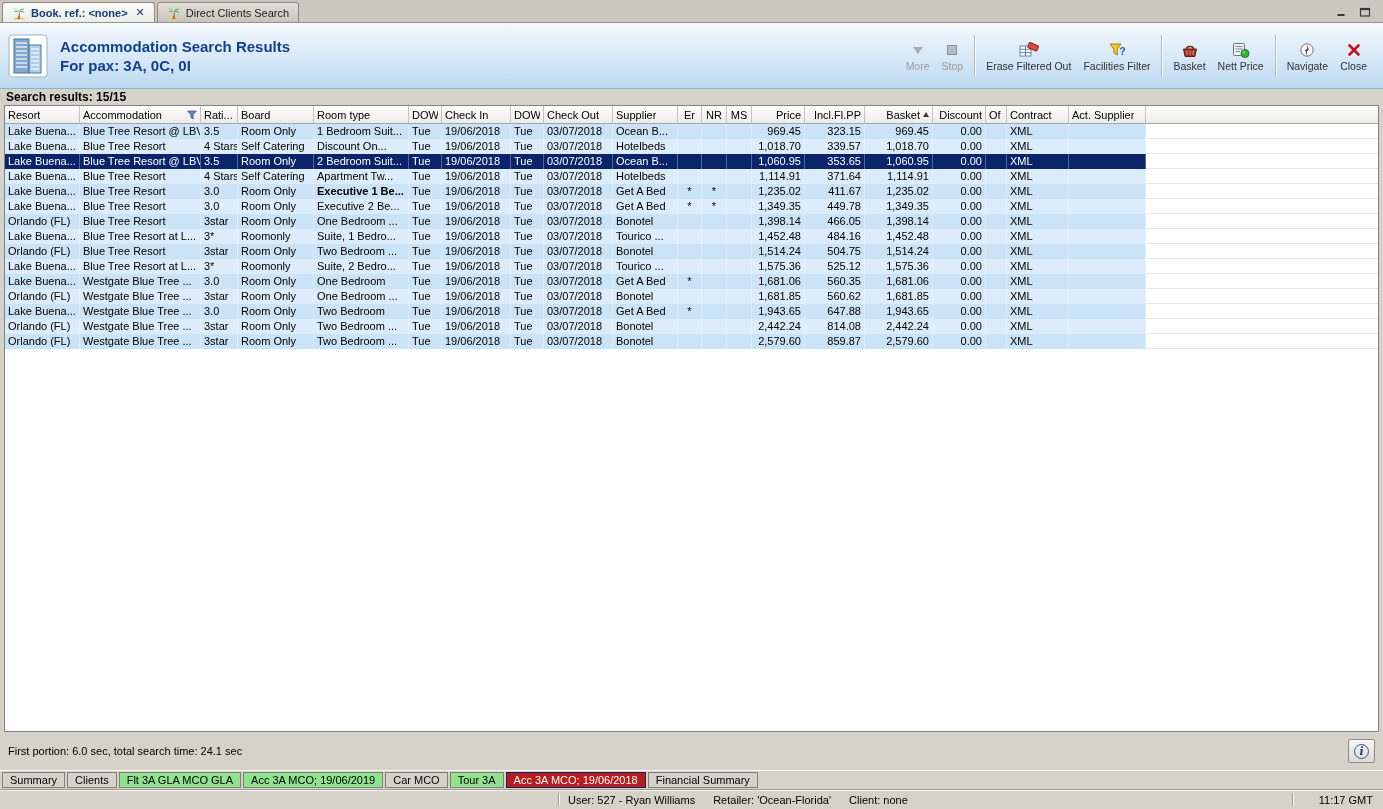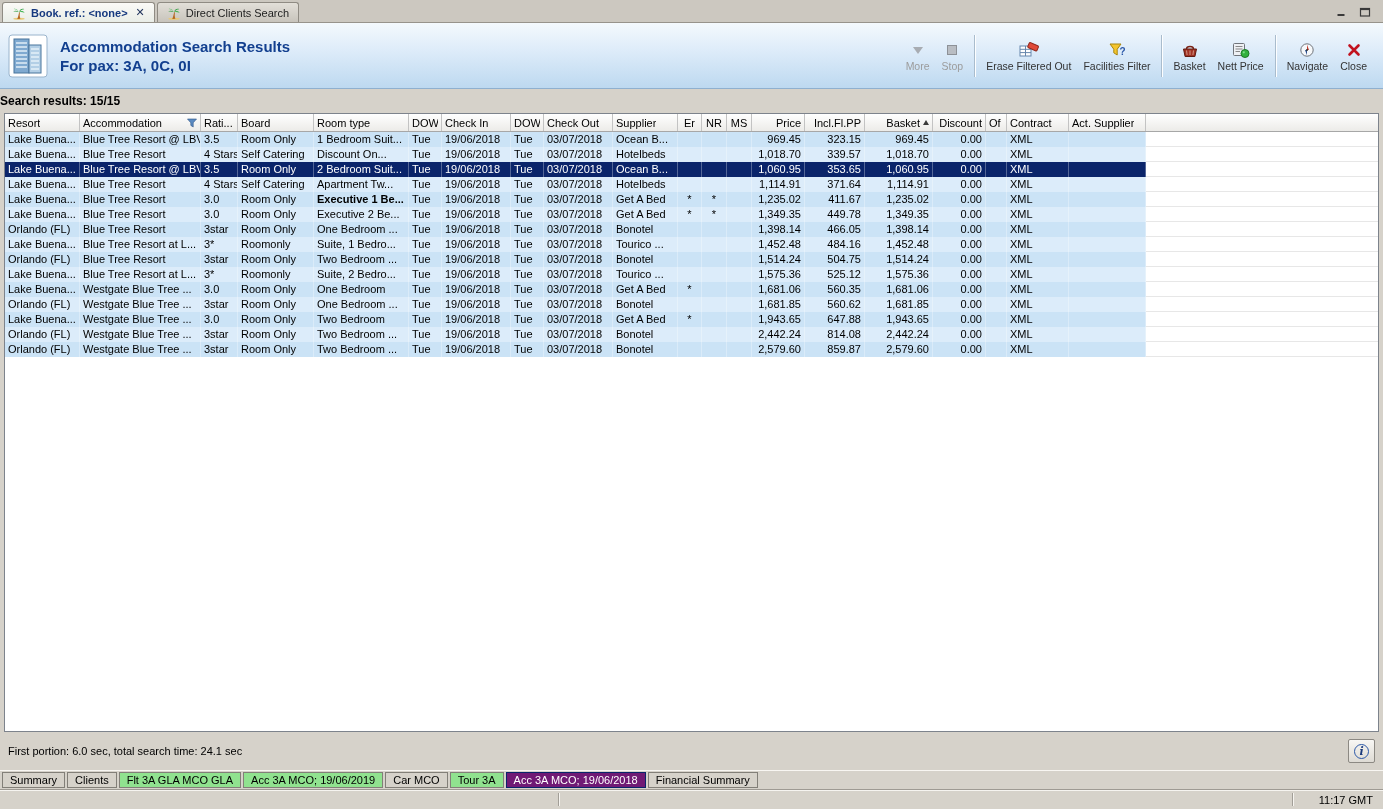--- a/index.html
+++ b/index.html
@@ -31,21 +31,21 @@
   .title-sub  { font-size:15px; font-weight:bold; color:#123f8f; margin-top:2px; }
   .toolbar { margin-left:auto; display:flex; align-items:center; padding-right:2px; }
   .tb-btn { display:flex; flex-direction:column; align-items:center; justify-content:center;
     padding:2px 6px; font-size:10.5px; color:#333; cursor:default; }
   .tb-btn .tb-icon { height:21px; display:flex; align-items:center; justify-content:center; }
   .tb-btn .tb-label { white-space:nowrap; }
   .tb-btn.disabled { color:#9c9c9c; }
   .tb-sep { width:1px; height:42px; background:#a9bccd; box-shadow:1px 0 0 #fdfeff; margin:0 5px; }
 
   
-  .results-bar { height:24px; display:flex; align-items:center; padding:0 0;
+  .results-bar { height:16px; display:flex; align-items:center; padding:0 6px;
     font-size:12px; font-weight:bold; background:#d6d2ca; }
 
   
   .table-panel { flex:1; margin:0 4px; background:#fff; border:1px solid #7d838c;
     display:flex; flex-direction:column; overflow:hidden; }
   .thead { display:flex; height:18px; background:linear-gradient(#ffffff,#ecebe8);
     border-bottom:1px solid #a7a7a7; flex:none; }
   .hcell { display:flex; align-items:center; padding:0 3px; border-right:1px solid #c3c3c3;
     overflow:hidden; white-space:nowrap; flex:none; }
   .hcell.right { justify-content:flex-end; }
@@ -76,21 +76,21 @@
     display:flex; align-items:center; justify-content:center;
     font-family:"DejaVu Serif","Liberation Serif",serif; font-style:italic; font-weight:bold;
     color:#1a3a7c; font-size:11px; line-height:1; }
 
   
   .bottom-tabbar { height:19px; display:flex; align-items:stretch; gap:2px; padding:1px 2px;
     background:#d6d2ca; border-top:1px solid #f8f6f2; }
   .btab { display:flex; align-items:center; padding:0 7px; font-size:11px;
     border:1px solid #827f78; background:#d6d2ca; white-space:nowrap; cursor:default; }
   .btab.green { background:#90e28f; }
-  .btab.selected { background:#701a75; border-color:#0a246a; color:#fff; }
+  .btab.selected { background:#b91c1c; border-color:#0a246a; color:#fff; }
 
   
   .statusbar { height:20px; background:#d6d2ca; border-top:1px solid #9e9a93;
     box-shadow:inset 0 1px 0 #f6f4f0; position:relative; font-size:11px; }
   .sb-info { position:absolute; left:568px; top:0; bottom:0; display:flex; align-items:center; gap:18px; }
   .sb-time { position:absolute; right:10px; top:0; bottom:0; display:flex; align-items:center; }
   .sb-sep { position:absolute; top:3px; bottom:3px; width:1px; background:#a29e97; box-shadow:1px 0 0 #f6f4f0; }
 </style>
 </head>
 <body>
@@ -725,14 +725,19 @@
     <div class="btab green">Acc 3A MCO; 19/06/2019</div>
     <div class="btab">Car MCO</div>
     <div class="btab green">Tour 3A</div>
     <div class="btab selected">Acc 3A MCO; 19/06/2018</div>
     <div class="btab">Financial Summary</div>
   </div>
 
 <div class="statusbar">
   <span class="sb-sep" style="left:558px"></span>
   <span class="sb-sep" style="right:90px"></span>
+  <div class="sb-info">
+    <span>User: 527 - Ryan Williams</span>
+    <span>Retailer: 'Ocean-Florida'</span>
+    <span>Client: none</span>
+  </div>
   <span class="sb-time">11:17 GMT</span>
 </div>
 
 </body></html>

